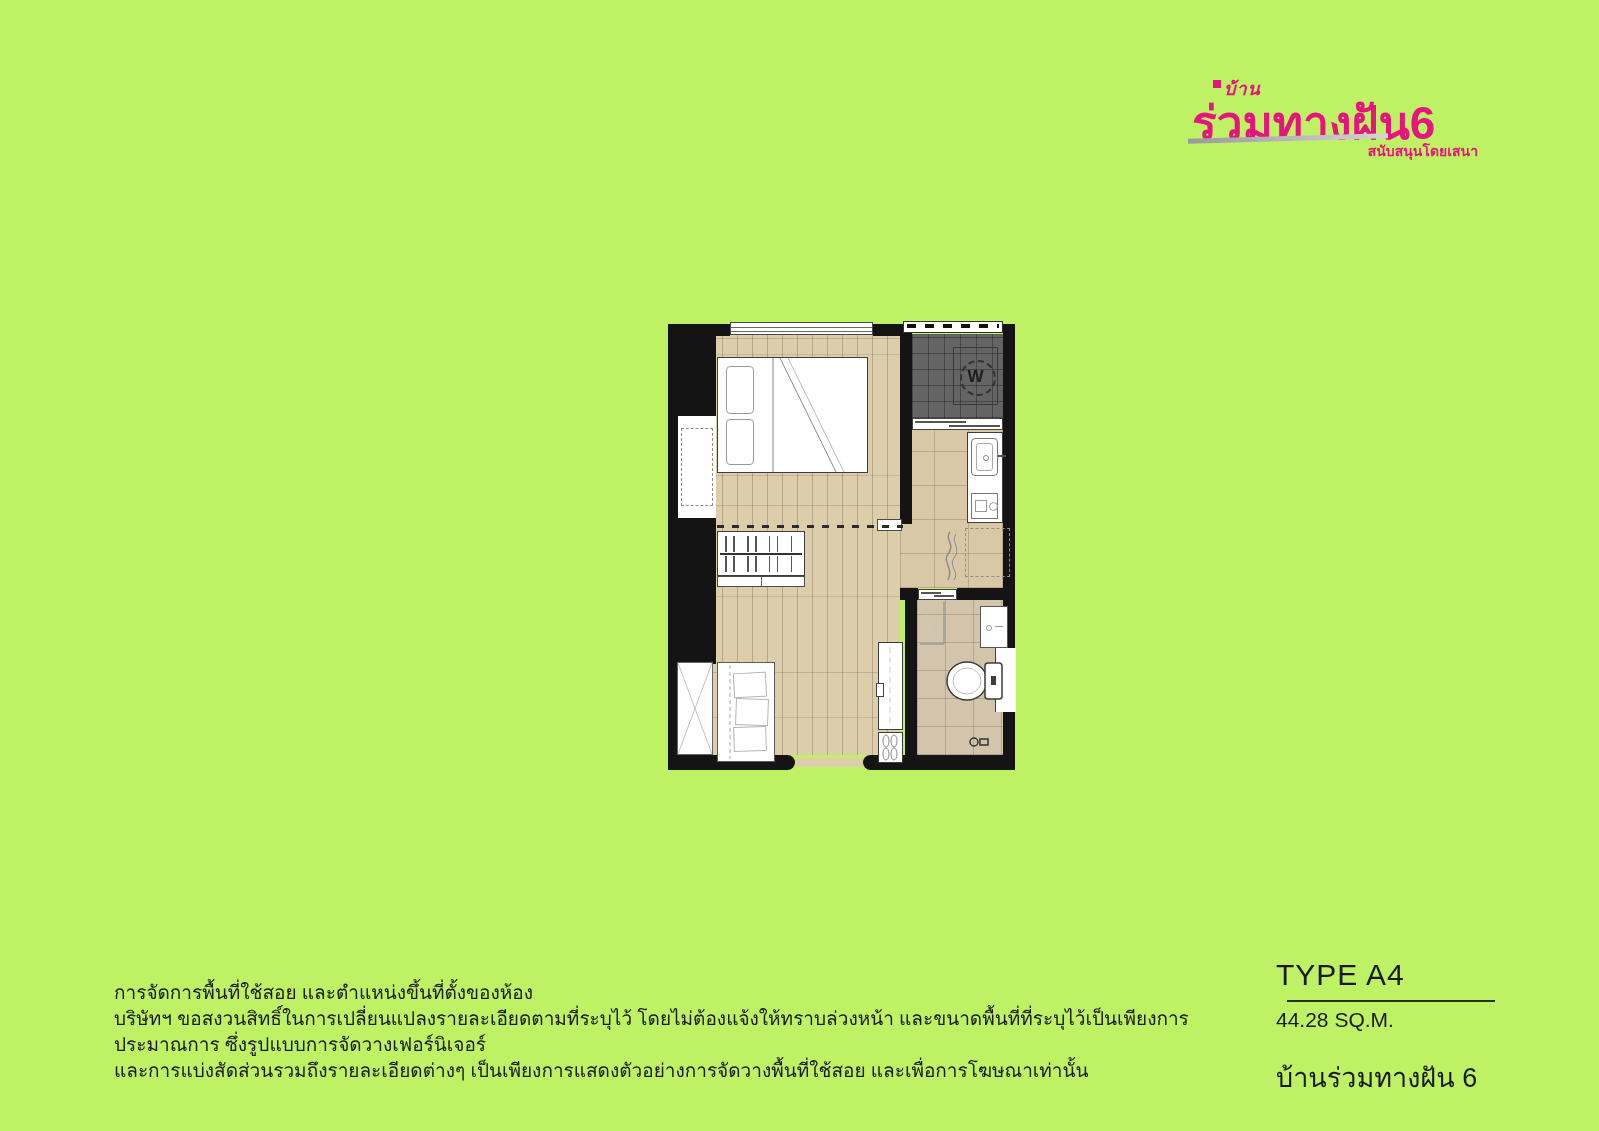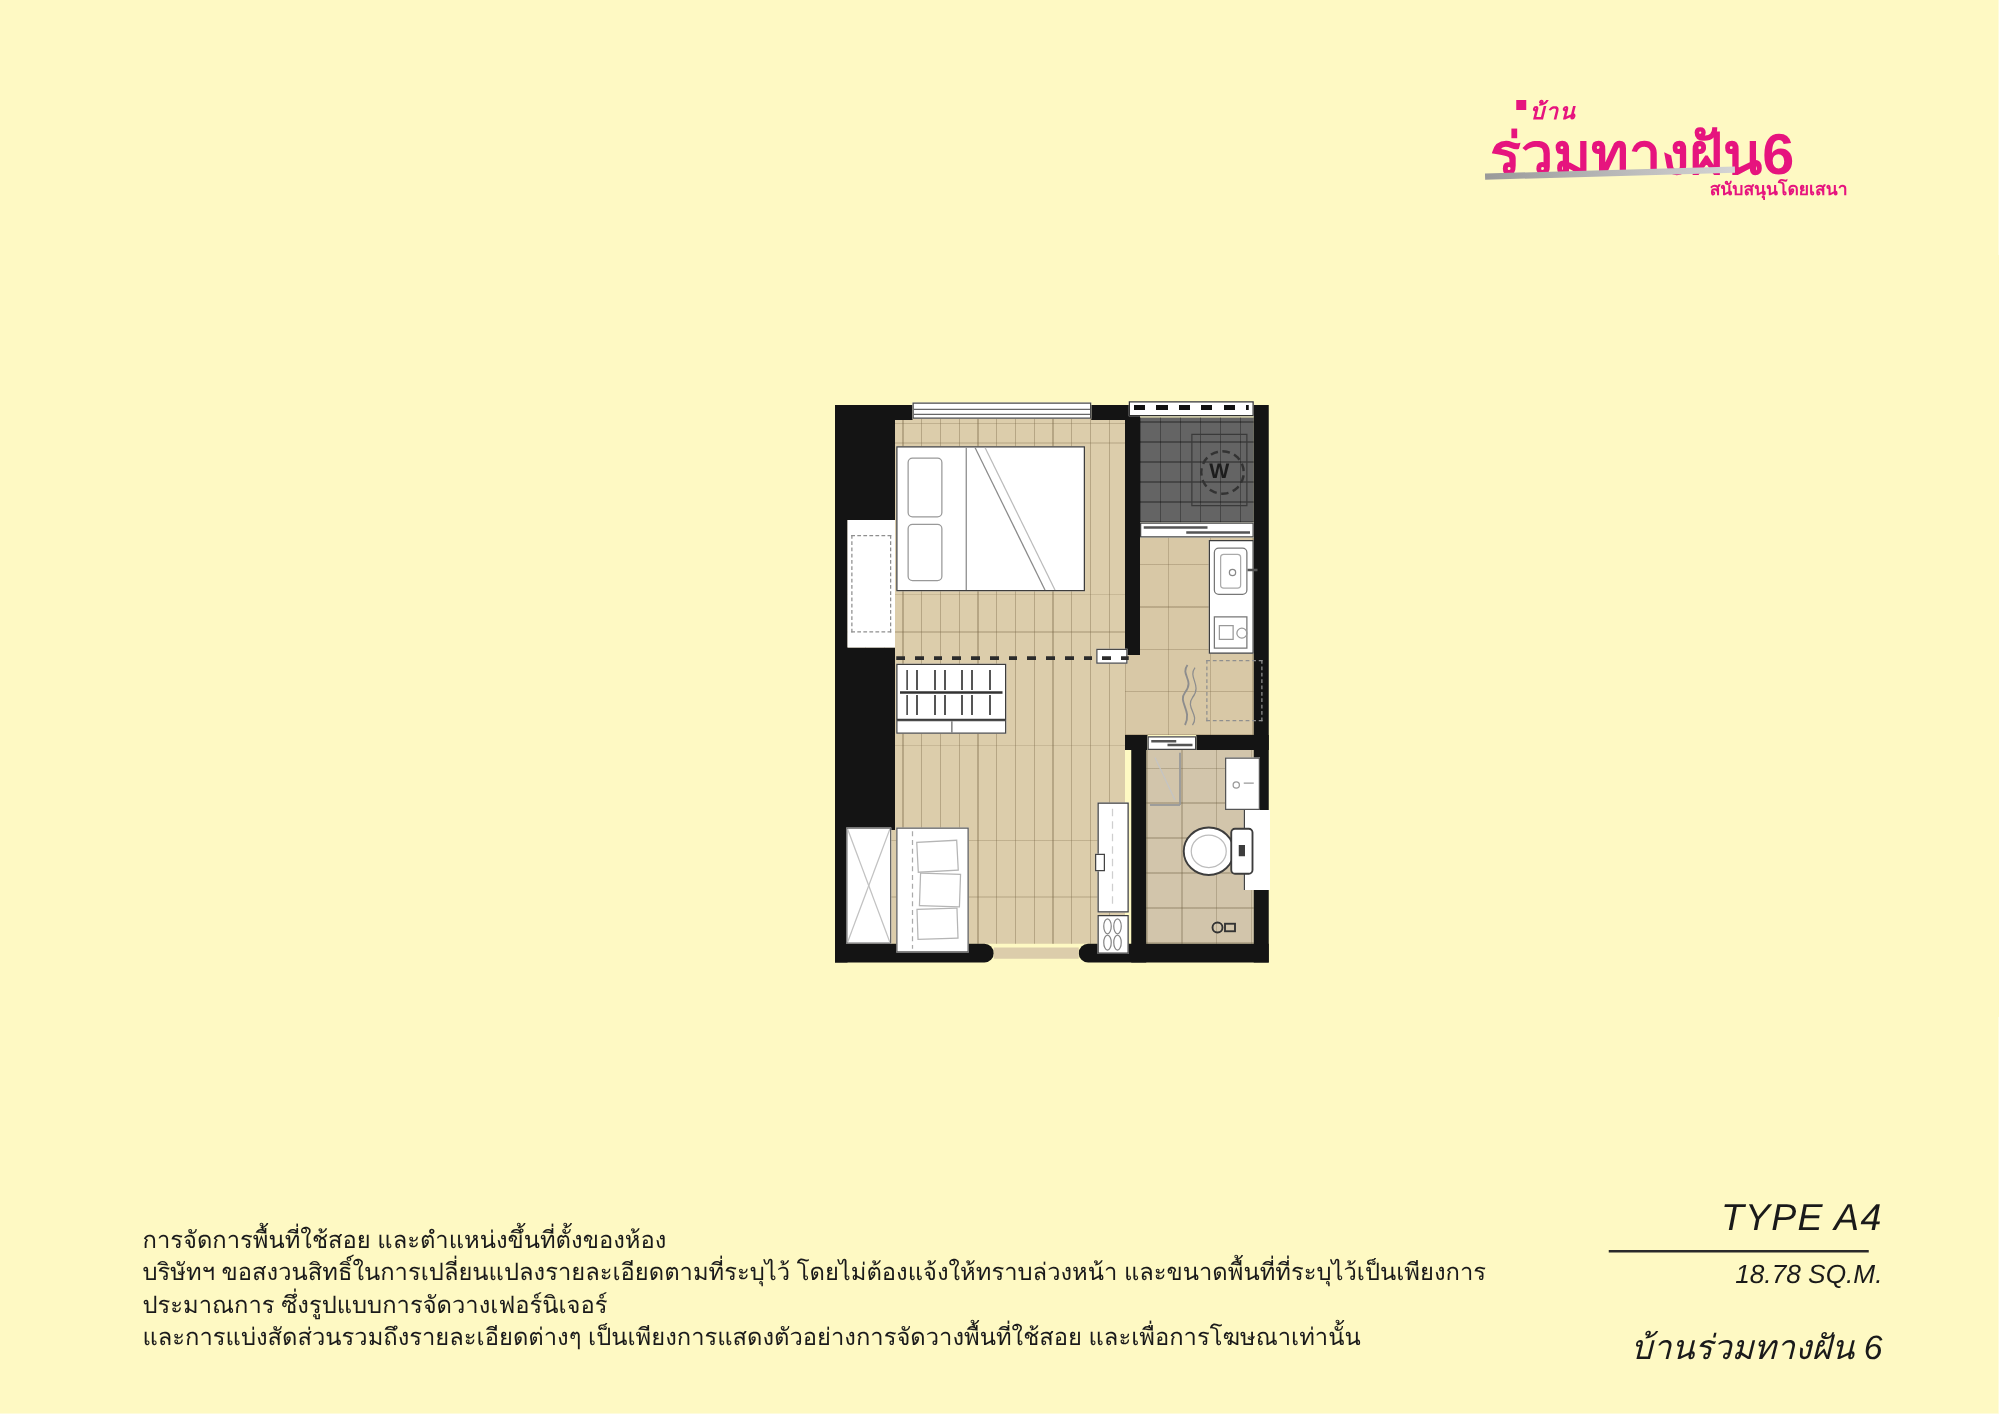--- a/index.html
+++ b/index.html
@@ -1,16 +1,16 @@
 <!DOCTYPE html>
 <html><head>
 <meta charset="utf-8">
 <style>
   html,body{margin:0;padding:0;background:#fff;}
-  .page{position:relative;width:1599px;height:1131px;background:#fef9c3;
+  .page{position:relative;width:1599px;height:1131px;background:#bef264;
         font-family:"Liberation Sans",sans-serif;overflow:hidden;}
 
   
   .logo{position:absolute;left:1180px;top:60px;width:300px;height:110px;}
   .logo-top{position:absolute;left:44px;top:14px;font-size:18px;font-weight:bold;
             font-style:italic;color:#e6147e;letter-spacing:1px;}
   .logo-sq{position:absolute;left:33px;top:20px;width:8px;height:8px;background:#e6147e;}
   .logo-main{position:absolute;left:12px;top:26px;width:288px;font-size:46px;font-weight:bold;
              color:#e6147e;letter-spacing:0px;white-space:nowrap;}
   .logo-swoosh{position:absolute;left:8px;top:76px;width:200px;height:5px;
@@ -52,21 +52,21 @@
   .hangers{position:absolute;left:8%;width:84%;height:16px;
     background-image:repeating-linear-gradient(90deg,#555 0 1.5px,transparent 1.5px 8px, #555 8px 9.5px, transparent 9.5px 22px);}
   .washer{position:absolute;border:1px solid #3a3a3a;box-sizing:border-box;}
   .washer-circle{position:absolute;border:2px dashed #333;border-radius:50%;}
   .washer-w{position:absolute;width:100%;text-align:center;font-size:17px;font-weight:bold;color:#1d1d1d;}
   svg{display:block;}
 
   
   .disclaimer{position:absolute;left:114px;top:980px;width:1100px;
     font-size:19px;line-height:26px;color:#1a1a1a;}
-  .typeblock{position:absolute;left:1276px;top:958px;width:230px;text-align:right;color:#1a1a1a;font-style:italic;}
+  .typeblock{position:absolute;left:1276px;top:958px;width:230px;text-align:left;color:#1a1a1a;}
   .type-title{font-size:30px;letter-spacing:1px;}
   .type-line{width:208px;height:2px;background:#2a2a2a;margin:8px auto 6px auto;}
   .type-area{font-size:21px;}
   .type-project{font-size:27px;margin-top:24px;}
 </style>
 </head>
 <body>
 
 <div class="page">
 
@@ -214,17 +214,17 @@
 
   <div class="disclaimer">
     <div>การจัดการพื้นที่ใช้สอย และตำแหน่งขึ้นที่ตั้งของห้อง</div>
     <div>บริษัทฯ ขอสงวนสิทธิ์ในการเปลี่ยนแปลงรายละเอียดตามที่ระบุไว้ โดยไม่ต้องแจ้งให้ทราบล่วงหน้า และขนาดพื้นที่ที่ระบุไว้เป็นเพียงการประมาณการ ซึ่งรูปแบบการจัดวางเฟอร์นิเจอร์</div>
     <div>และการแบ่งสัดส่วนรวมถึงรายละเอียดต่างๆ เป็นเพียงการแสดงตัวอย่างการจัดวางพื้นที่ใช้สอย และเพื่อการโฆษณาเท่านั้น</div>
   </div>
 
   <div class="typeblock">
     <div class="type-title">TYPE A4</div>
     <div class="type-line"></div>
-    <div class="type-area">18.78 SQ.M.</div>
+    <div class="type-area">44.28 SQ.M.</div>
     <div class="type-project">บ้านร่วมทางฝัน 6</div>
   </div>
 
 </div>
 
 </body></html>

